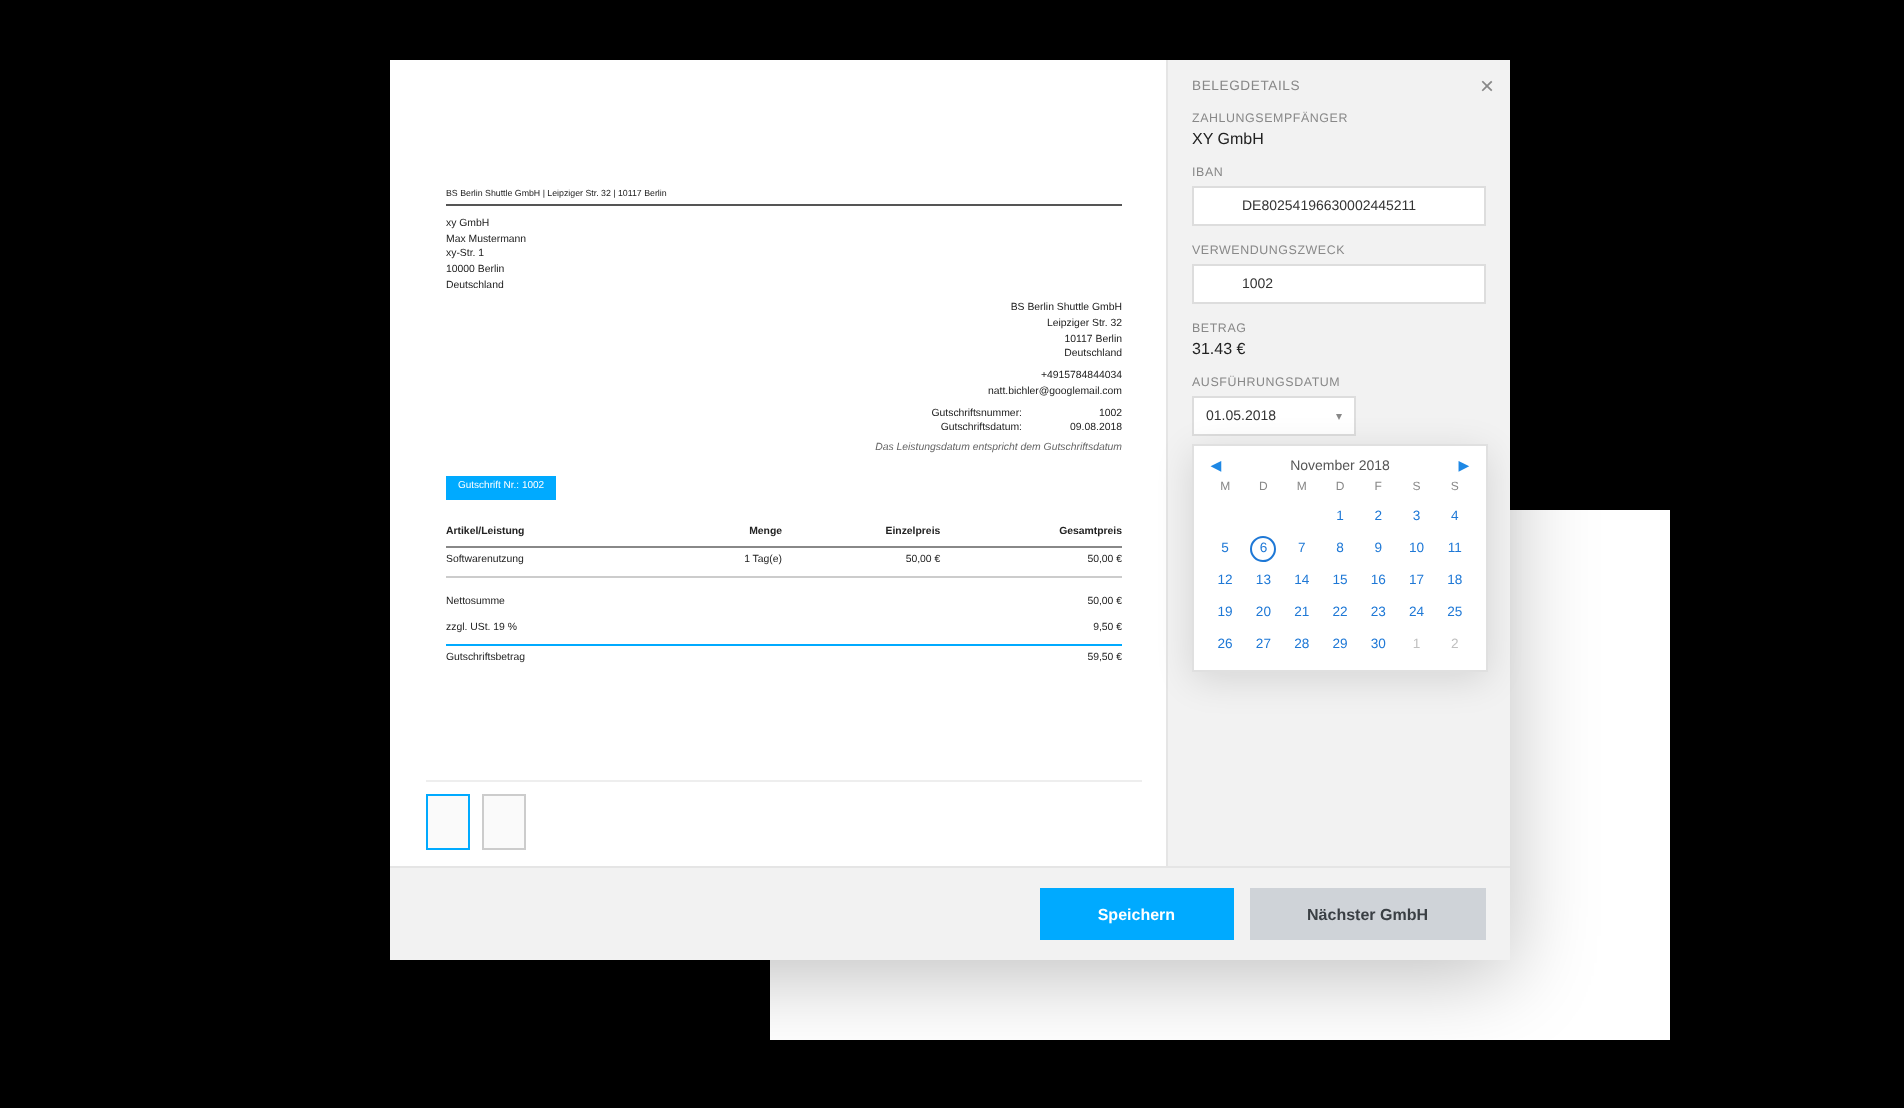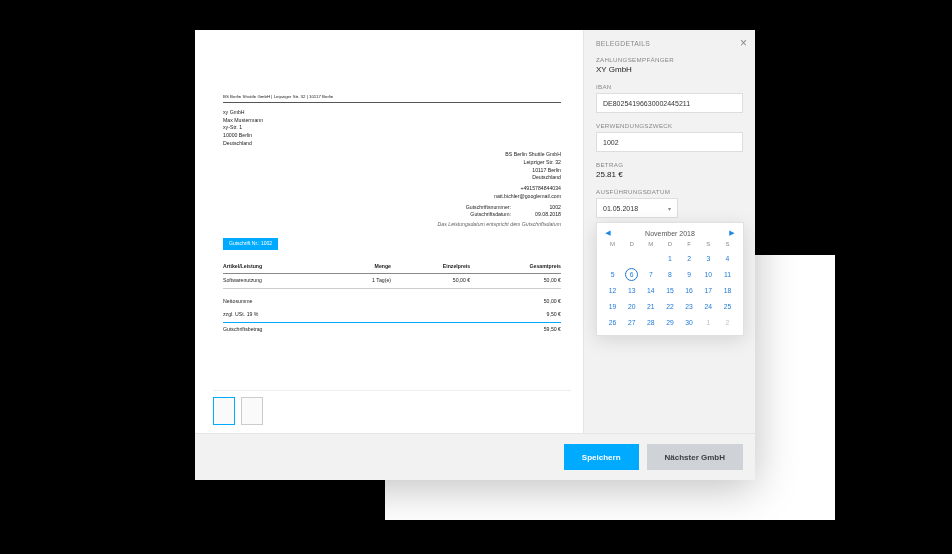--- a/index.html
+++ b/index.html
@@ -82,21 +82,21 @@
   .close {
     position: absolute; top: 6px; right: 8px;
     font-size: 12px; color: #888; cursor: pointer;
   }
   .side .lbl { font-size: 6.2px; color: #888; letter-spacing: 0.3px; margin-top: 9px; text-transform: uppercase; }
   .side .head { font-size: 6.8px; color: #888; letter-spacing: 0.3px; }
   .side .val { font-size: 8px; color: #222; margin-top: 2px; }
   .side input {
     width: 100%; height: 20px;
     border: 1px solid #ddd; background: #fff;
-    font-size: 7px; padding: 0 6px; margin-top: 3px;
+    font-size: 7px; padding: 0 24px; margin-top: 3px;
     color: #333;
   }
   .date-wrap { position: relative; }
   .date-input {
     width: 82px; height: 20px;
     border: 1px solid #ddd; background: #fff;
     font-size: 7px; padding: 0 6px; margin-top: 3px;
     color: #333; display: flex; align-items: center; justify-content: space-between;
     cursor: pointer;
   }
@@ -125,21 +125,21 @@
     width: 13px; height: 13px; border: 1px solid #1e78d6; border-radius: 50%;
     margin: 0 auto;
   }
   .footer {
     background: #f2f2f2;
     border-top: 1px solid #e5e5e5;
     display: flex; justify-content: flex-end; gap: 8px;
     padding: 10px 12px;
   }
   .btn {
-    height: 26px; padding: 0 18px;
+    height: 26px; padding: 0 29px;
     font-size: 8px; font-weight: 600;
     border: none; cursor: pointer;
     display: flex; align-items: center;
   }
   .btn.primary { background: #00aaff; color: #fff; }
   .btn.secondary { background: #cfd3d8; color: #3a3f44; }
 </style>
 </head>
 <body>
 
@@ -224,21 +224,21 @@
       <div class="lbl">ZAHLUNGSEMPFÄNGER</div>
       <div class="val">XY GmbH</div>
 
       <div class="lbl">IBAN</div>
       <input value="DE80254196630002445211" style="">
 
       <div class="lbl">VERWENDUNGSZWECK</div>
       <input value="1002" style="">
 
       <div class="lbl">BETRAG</div>
-      <div class="val">25.81 €</div>
+      <div class="val">31.43 €</div>
 
       <div class="lbl">AUSFÜHRUNGSDATUM</div>
       <div class="date-wrap">
         <div class="date-input">
           <span>01.05.2018</span>
           <span class="chev">▾</span>
         </div>
         <div class="cal">
           <div class="cal-head">
             <span class="nav">◀</span>

